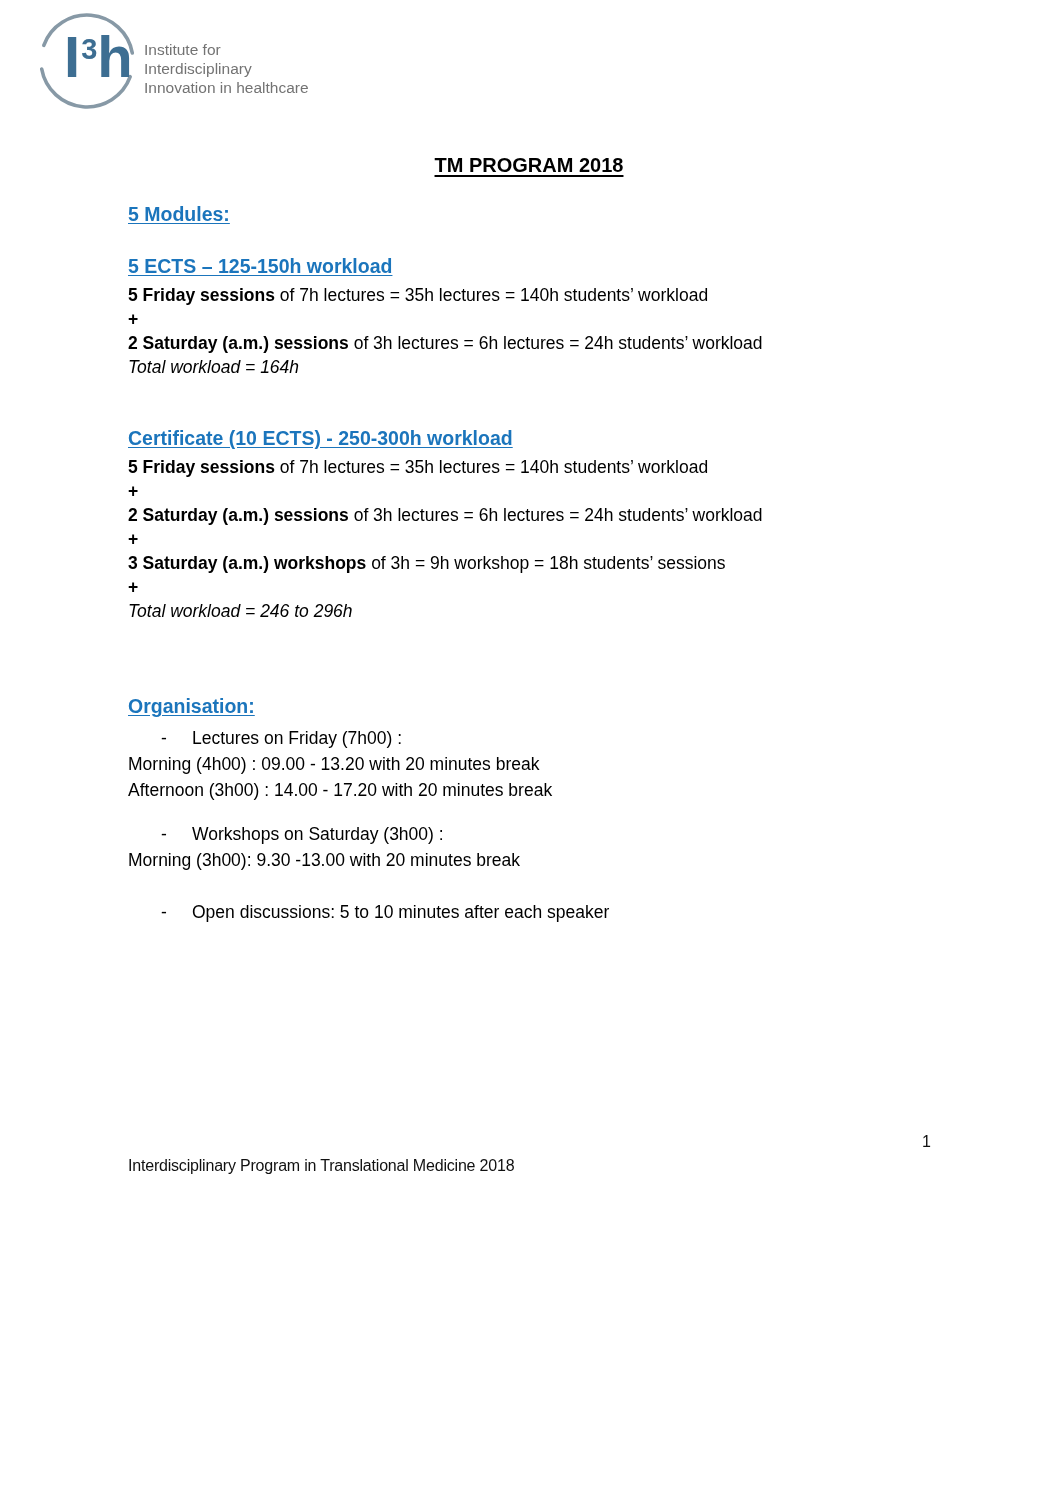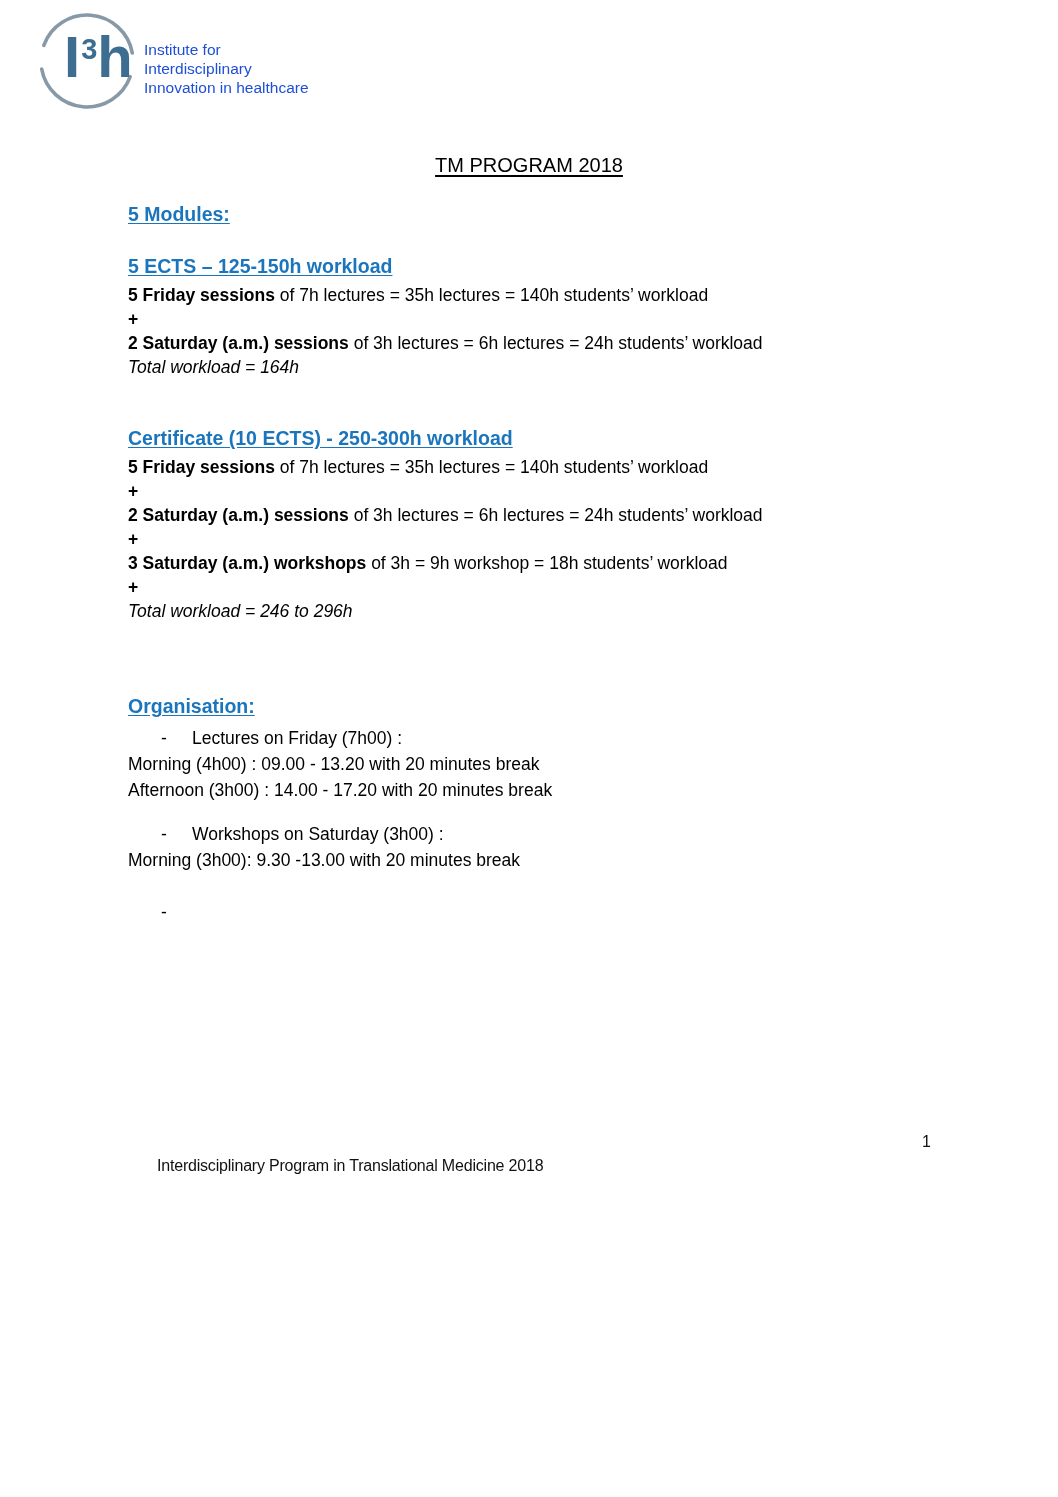--- a/index.html
+++ b/index.html
@@ -18,27 +18,27 @@
   .logo { position: absolute; left: 38px; top: 4px; width: 300px; height: 112px; }
   .logo-arcs { position: absolute; left: 0; top: 2px; }
   .logo-mark {
     position: absolute; left: 26px; top: 24px;
     font-size: 58px; font-weight: bold; line-height: 1;
     color: #3d6e92; letter-spacing: 1px;
   }
   .logo-mark sup { font-size: 0.5em; vertical-align: 0.62em; letter-spacing: 0; }
   .logo-org {
     position: absolute; left: 106px; top: 36px;
-    font-size: 15.5px; line-height: 19px; color: #1d4ed8;
+    font-size: 15.5px; line-height: 19px; color: #737373;
   }
 
   
   .title {
     position: absolute; left: 0; top: 154px; width: 1058px;
-    text-align: center; font-size: 20px; font-weight: normal;
+    text-align: center; font-size: 20px; font-weight: bold;
     text-decoration: underline; text-underline-offset: 3px;
   }
 
   
   .heading {
     font-size: 19.5px; font-weight: bold; line-height: 24px;
     color: #1b75bc; text-decoration: underline; text-underline-offset: 2px;
   }
   .h-modules { position: absolute; left: 128px; top: 202px; }
   .sec { position: absolute; left: 128px; width: 803px; }
@@ -58,21 +58,21 @@
   
   .org-line { font-size: 17.5px; line-height: 26px; }
   .b-line { position: relative; padding-left: 64px; }
   .dash { position: absolute; left: 33px; }
   #org-item-2 { margin-top: 18px; }
   #org-item-3 { margin-top: 26px; }
 
   
   .footer-text {
     position: absolute; left: 128px; top: 1157px;
-    font-size: 16px; letter-spacing: -0.2px; color: #111111; margin-left: 29px;
+    font-size: 16px; letter-spacing: -0.2px; color: #111111;
   }
   .page-num {
     position: absolute; left: 871px; top: 1133px; width: 60px;
     text-align: right; font-size: 16px; color: #111111;
   }
 </style>
 </head>
 <body>
 
 <div class="page">
@@ -101,40 +101,40 @@
     <p class="line"><b>2 Saturday (a.m.) sessions</b><span> of 3h lectures = 6h lectures = 24h students’ workload</span></p>
     <p class="total">Total workload = 164h</p>
   </div>
 
   <div class="sec" id="sec-cert">
     <div class="heading">Certificate (10 ECTS) - 250-300h workload</div>
     <p class="line"><b>5 Friday sessions</b><span> of 7h lectures = 35h lectures = 140h students’ workload</span></p>
     <p class="line"><b>+</b><span></span></p>
     <p class="line"><b>2 Saturday (a.m.) sessions</b><span> of 3h lectures = 6h lectures = 24h students’ workload</span></p>
     <p class="line"><b>+</b><span></span></p>
-    <p class="line"><b>3 Saturday (a.m.) workshops</b><span> of 3h = 9h workshop = 18h students’ workload</span></p>
+    <p class="line"><b>3 Saturday (a.m.) workshops</b><span> of 3h = 9h workshop = 18h students’ sessions</span></p>
     <p class="line"><b>+</b><span></span></p>
     <p class="total">Total workload = 246 to 296h</p>
   </div>
 
   <div class="sec" id="sec-org">
     <div class="heading">Organisation:</div>
 
     <div class="org-item" id="org-item-1">
       <p class="org-line b-line"><span class="dash">-</span><span>Lectures on Friday (7h00) :</span></p>
       <p class="org-line">Morning (4h00) : 09.00 - 13.20 with 20 minutes break</p>
       <p class="org-line">Afternoon (3h00) : 14.00 - 17.20 with 20 minutes break</p>
     </div>
 
     <div class="org-item" id="org-item-2">
       <p class="org-line b-line"><span class="dash">-</span><span>Workshops on Saturday (3h00) :</span></p>
       <p class="org-line">Morning (3h00): 9.30 -13.00 with 20 minutes break</p>
     </div>
 
     <div class="org-item" id="org-item-3">
-      <p class="org-line b-line"><span class="dash">-</span></p>
+      <p class="org-line b-line"><span class="dash">-</span><span>Open discussions: 5 to 10 minutes after each speaker</span></p>
     </div>
   </div>
 
   <div class="page-num">1</div>
   <div class="footer-text">Interdisciplinary Program in Translational Medicine 2018</div>
 
 </div>
 
 </body></html>

